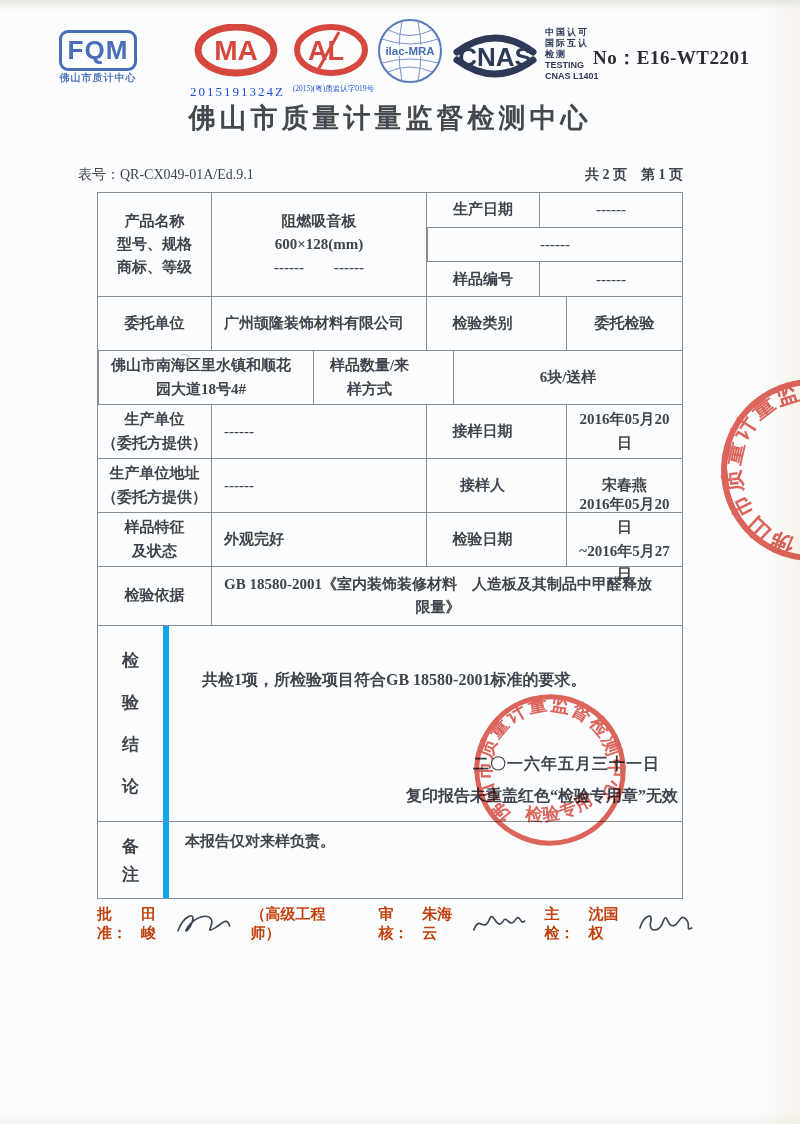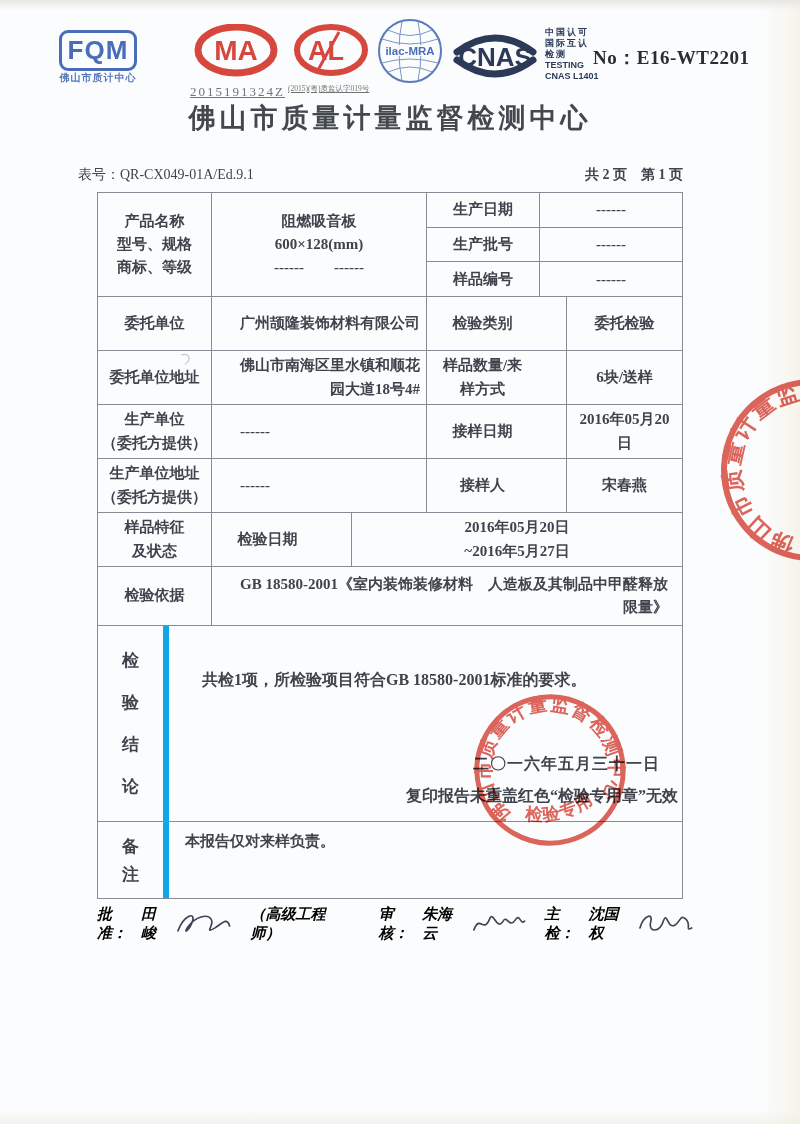--- a/index.html
+++ b/index.html
@@ -15,21 +15,21 @@
       #fbfcfd;
   }
   .abs { position:absolute; }
 
   
   .fqm-box { left:58px; top:30px; width:80px; text-align:center; }
   .fqm-rect { display:inline-block; border:3px solid #4a6db8; border-radius:9px;
     padding:2px 6px; color:#4a6db8; font-weight:bold; font-size:26px;
     font-family:"Liberation Sans",sans-serif; letter-spacing:1px; }
   .fqm-cap { font-size:10px; color:#5577bb; letter-spacing:1px; font-weight:bold; }
-  .red-cap { color:#737373; text-align:left;text-decoration:underline; }
+  .red-cap { color:#1d4ed8; text-align:right; }
   .cma-wrap { left:190px; top:24px; width:92px; text-align:center; }
   .cal-wrap { left:288px; top:24px; width:86px; text-align:center; }
   .ilac-wrap { left:376px; top:17px; }
   .cnas-wrap { left:447px; top:30px; }
   .cnas-caption { left:545px; top:27px; width:70px; color:#2c3a57; font-size:9px;
     line-height:11px; letter-spacing:2px; font-weight:bold; }
   .cnas-caption .en { letter-spacing:0; font-family:"Liberation Sans",sans-serif; }
   .report-no { left:593px; top:45px; font-size:19px; font-weight:bold; color:#2b2d33; letter-spacing:.5px; }
 
   
@@ -41,21 +41,21 @@
     font-size:14px; color:#3f444c; }
   .form-row b { font-weight:bold; }
 
   
   .rpt-table { left:97px; top:192px; width:586px; border:1px solid #878d96; background:transparent; }
   .trow { display:flex; border-top:1px solid #878d96; }
   .trow:first-child { border-top:none; }
   .cell { display:flex; align-items:center; justify-content:center; text-align:center;
     font-size:15px; line-height:1.55; padding:2px 6px; white-space:pre-line; }
   .cell.lbl { font-weight:bold; }
-  .cell.left { justify-content:flex-start; text-align:right; padding-left:28px; }
+  .cell.left { justify-content:flex-start; text-align:center; padding-left:12px; }
   .bl { border-left:1px solid #878d96; }
   .c1 { width:113px; flex:none; }
   .c2 { width:215px; flex:none; }
   .c3 { width:112px; flex:none; }
   .c4 { flex:1;margin-left:28px; }
   .bold { font-weight:bold; }
   .subcol { flex:1; display:flex; flex-direction:column; border-left:1px solid #878d96; }
   .subrow { flex:1; display:flex; border-top:1px solid #878d96; }
   .subrow:first-child { border-top:none; }
   .subrow .sl { width:112px; flex:none; }
@@ -63,21 +63,21 @@
   .vlabel { width:65px; flex:none; display:flex; flex-direction:column; align-items:center;
     justify-content:space-around; font-weight:bold; font-size:17px; padding:14px 0; }
   .bigcell { flex:1; border-left:6px solid #0ea5e9; position:relative; font-size:16px; }
   .concl-text { position:absolute; left:33px; top:44px; font-weight:bold; font-size:16px; }
   .concl-date { position:absolute; right:22px; top:128px; font-size:16px; font-weight:bold; letter-spacing:1px; }
   .concl-note { position:absolute; right:4px; top:160px; font-size:16px; font-weight:bold; }
   .remark-text { position:absolute; left:16px; top:10px; font-weight:bold; font-size:15px; }
 
   
   .sign-row { left:97px; top:905px; width:600px; display:flex; align-items:center;
-    font-size:15px; font-weight:bold; color:#000000;font-style:italic; }
+    font-size:15px; font-weight:bold; color:#c2410c; }
   .sig-svg { margin:0 4px; }
   .gap-s { width:14px; } .gap-m { width:26px; }
 
   
   .stamp { mix-blend-mode:multiply; opacity:.83; }
   .stamp-a { left:467px; top:687px; transform:rotate(-15deg); }
   .stamp-b { left:712px; top:370px; transform:rotate(-42deg); }
 
   .pencil-mark { left:178px; top:351px; opacity:.55; }
 </style>
@@ -156,39 +156,37 @@
 商标、等级</div>
     <div class="cell bold c2 bl">阻燃吸音板
 600×128(mm)
 ------　　------</div>
     <div class="subcol">
       <div class="subrow">
         <div class="cell lbl sl">生产日期</div>
         <div class="cell bold sv bl">------</div>
       </div>
       <div class="subrow">
-        <div class="cell lbl sl">生产批号</div>
         <div class="cell bold sv bl">------</div>
       </div>
       <div class="subrow">
         <div class="cell lbl sl">样品编号</div>
         <div class="cell bold sv bl">------</div>
       </div>
     </div>
   </div>
 
   <div class="trow" style="height:54px">
     <div class="cell lbl c1">委托单位</div>
     <div class="cell left bold c2 bl">广州颉隆装饰材料有限公司</div>
     <div class="cell lbl c3 bl">检验类别</div>
     <div class="cell bold c4 bl">委托检验</div>
   </div>
 
   <div class="trow" style="height:54px">
-    <div class="cell lbl c1" style="padding:2px 0">委托单位地址</div>
     <div class="cell left bold c2 bl">佛山市南海区里水镇和顺花
 园大道18号4#</div>
     <div class="cell lbl c3 bl">样品数量/来
 样方式</div>
     <div class="cell bold c4 bl">6块/送样</div>
   </div>
 
   <div class="trow" style="height:54px">
     <div class="cell lbl c1" style="padding:2px 0">生产单位
 （委托方提供）</div>
@@ -201,20 +199,21 @@
     <div class="cell lbl c1" style="padding:2px 0">生产单位地址
 （委托方提供）</div>
     <div class="cell left bold c2 bl">------</div>
     <div class="cell lbl c3 bl">接样人</div>
     <div class="cell bold c4 bl">宋春燕</div>
   </div>
 
   <div class="trow" style="height:54px">
     <div class="cell lbl c1">样品特征
 及状态</div>
+    <div class="cell left bold c2 bl">外观完好</div>
     <div class="cell lbl c3 bl">检验日期</div>
     <div class="cell bold c4 bl">2016年05月20日
 ~2016年5月27日</div>
   </div>
 
   <div class="trow" style="height:59px">
     <div class="cell lbl c1">检验依据</div>
     <div class="cell left bold bl" style="flex:1">GB 18580-2001《室内装饰装修材料　人造板及其制品中甲醛释放
 限量》</div>
   </div>

